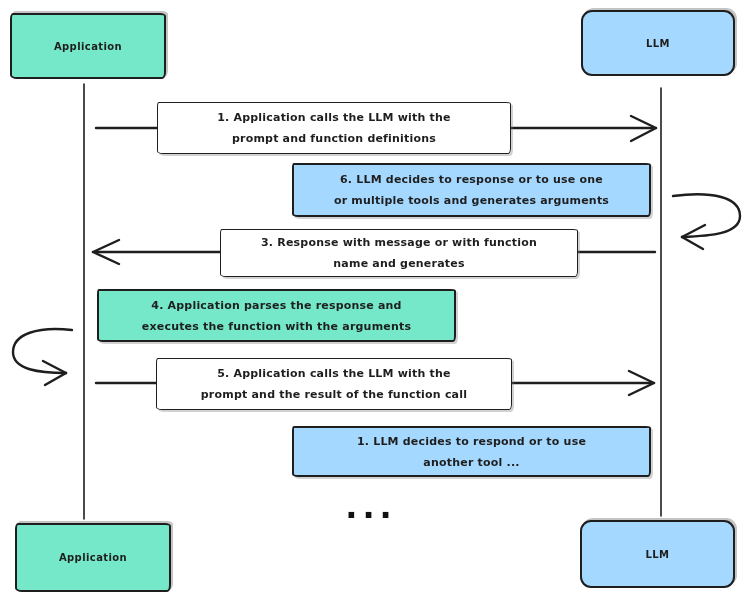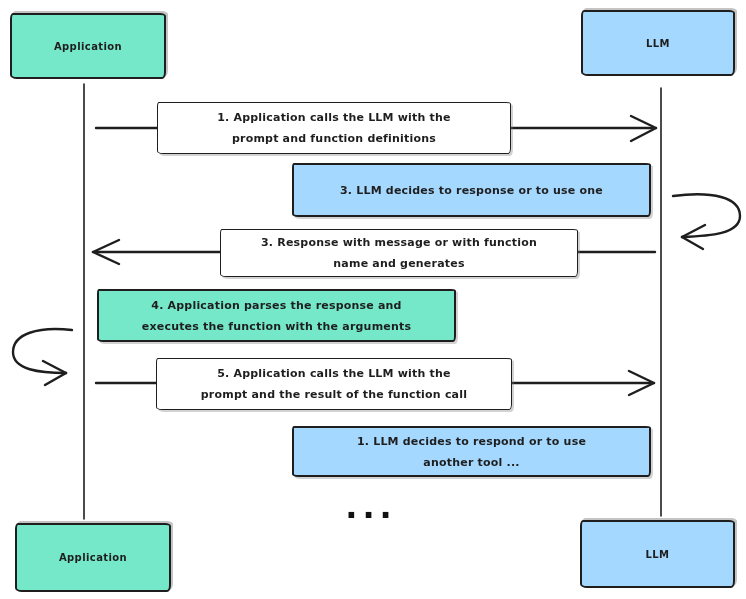--- a/index.html
+++ b/index.html
@@ -27,21 +27,21 @@
 
   .actor {
     position: absolute; z-index: 2;
     display: flex; align-items: center; justify-content: center;
     border: 2.5px solid var(--stroke, #1e1e1e);
     border-radius: 3px 6px 4px 7px / 6px 3px 7px 4px;
     box-shadow: 2px -2px 0 rgba(125,125,125,.45);
     font-size: 10px; font-weight: 600; letter-spacing: .4px;
   }
   .actor.green { background: var(--green, #74e8c8); }
-  .actor.blue  { background: var(--blue, #a5d8ff); }
+  .actor.blue  { background: var(--blue, #a5d8ff); border-radius: 11px; }
 
   .msg {
     position: absolute; z-index: 2;
     display: flex; flex-direction: column;
     align-items: center; justify-content: center;
     border: 2px solid var(--stroke, #1e1e1e);
     border-radius: 2px 5px 3px 6px / 5px 2px 6px 3px;
     font-size: 11px; font-weight: 600; letter-spacing: .2px;
     line-height: 21px; text-align: center;
     box-shadow: 2px 2px 0 rgba(125,125,125,.35);
@@ -122,21 +122,22 @@
   <div class="actor blue" id="actor-br">
     <span>LLM</span>
   </div>
 
   <div class="msg white" id="msg1">
     <div class="line">1. Application calls the LLM with the</div>
     <div class="line">prompt and function definitions</div>
   </div>
 
   <div class="msg blue" id="msg2">
-    <div class="line">3. LLM decides to response or to use one</div>
+    <div class="line">6. LLM decides to response or to use one</div>
+    <div class="line">or multiple tools and generates arguments</div>
   </div>
 
   <div class="msg white" id="msg3">
     <div class="line">3. Response with message or with function</div>
     <div class="line">name and generates</div>
   </div>
 
   <div class="msg green" id="msg4">
     <div class="line">4. Application parses the response and</div>
     <div class="line">executes the function with the arguments</div>

